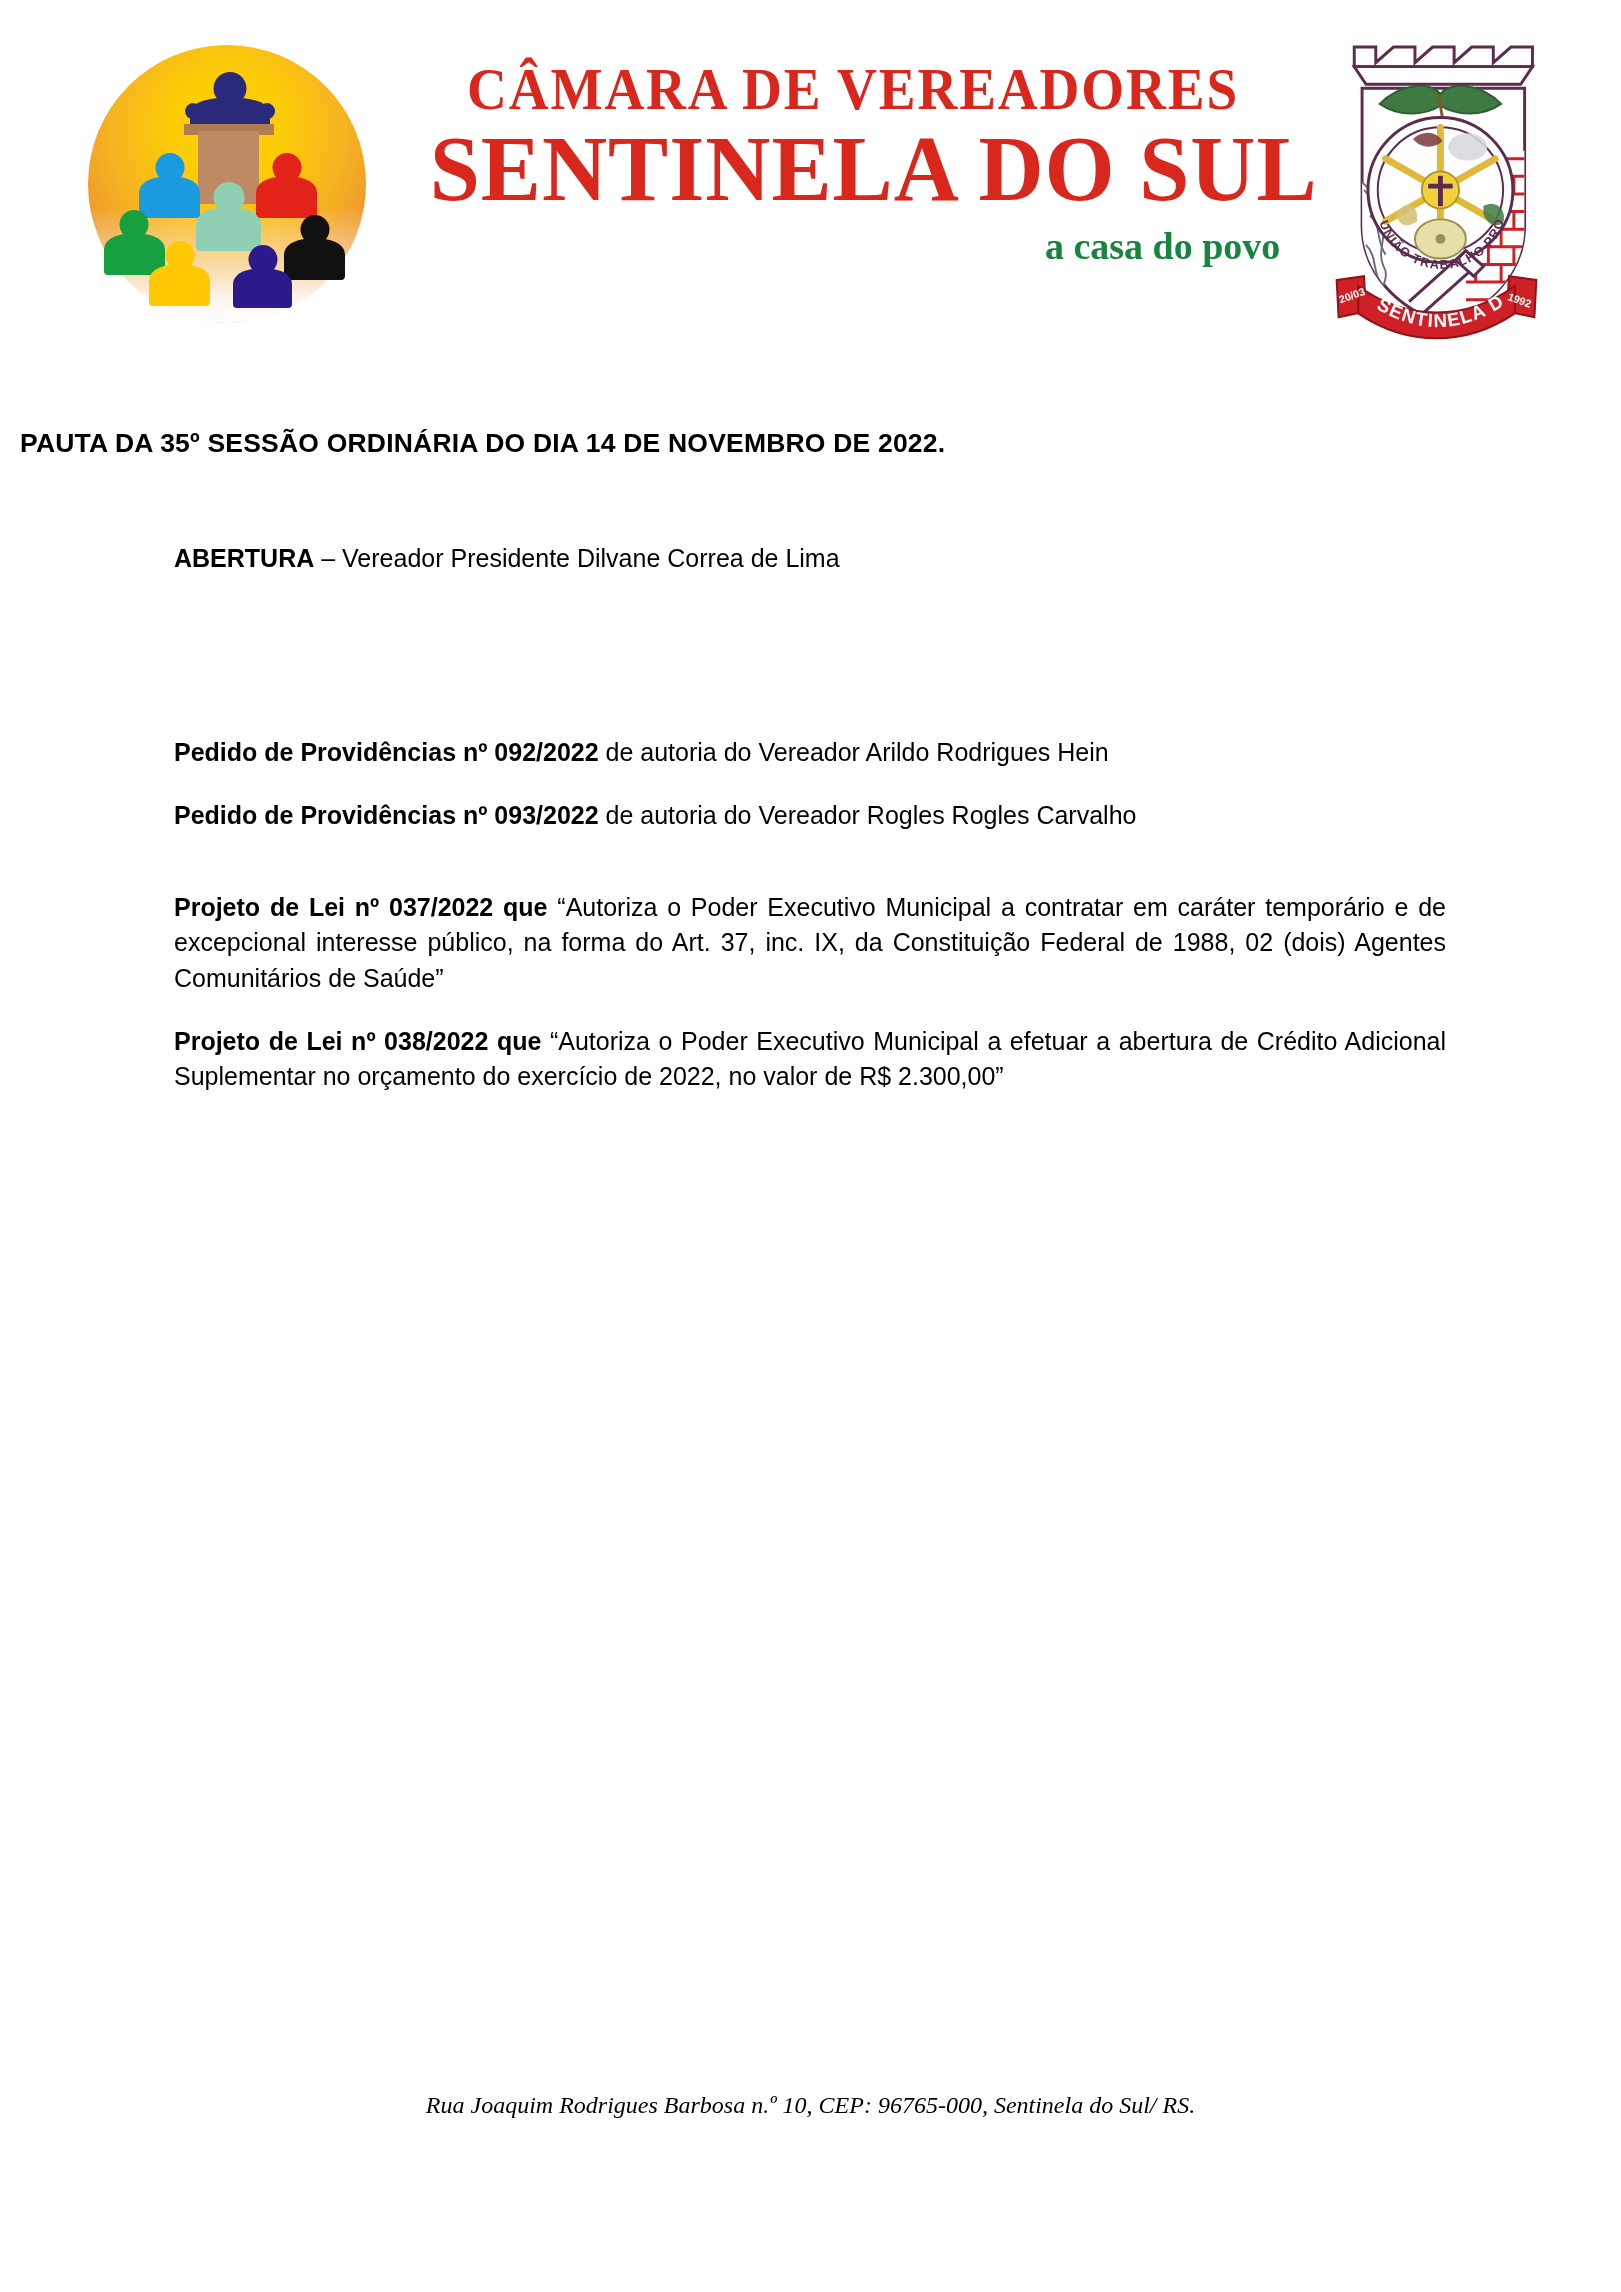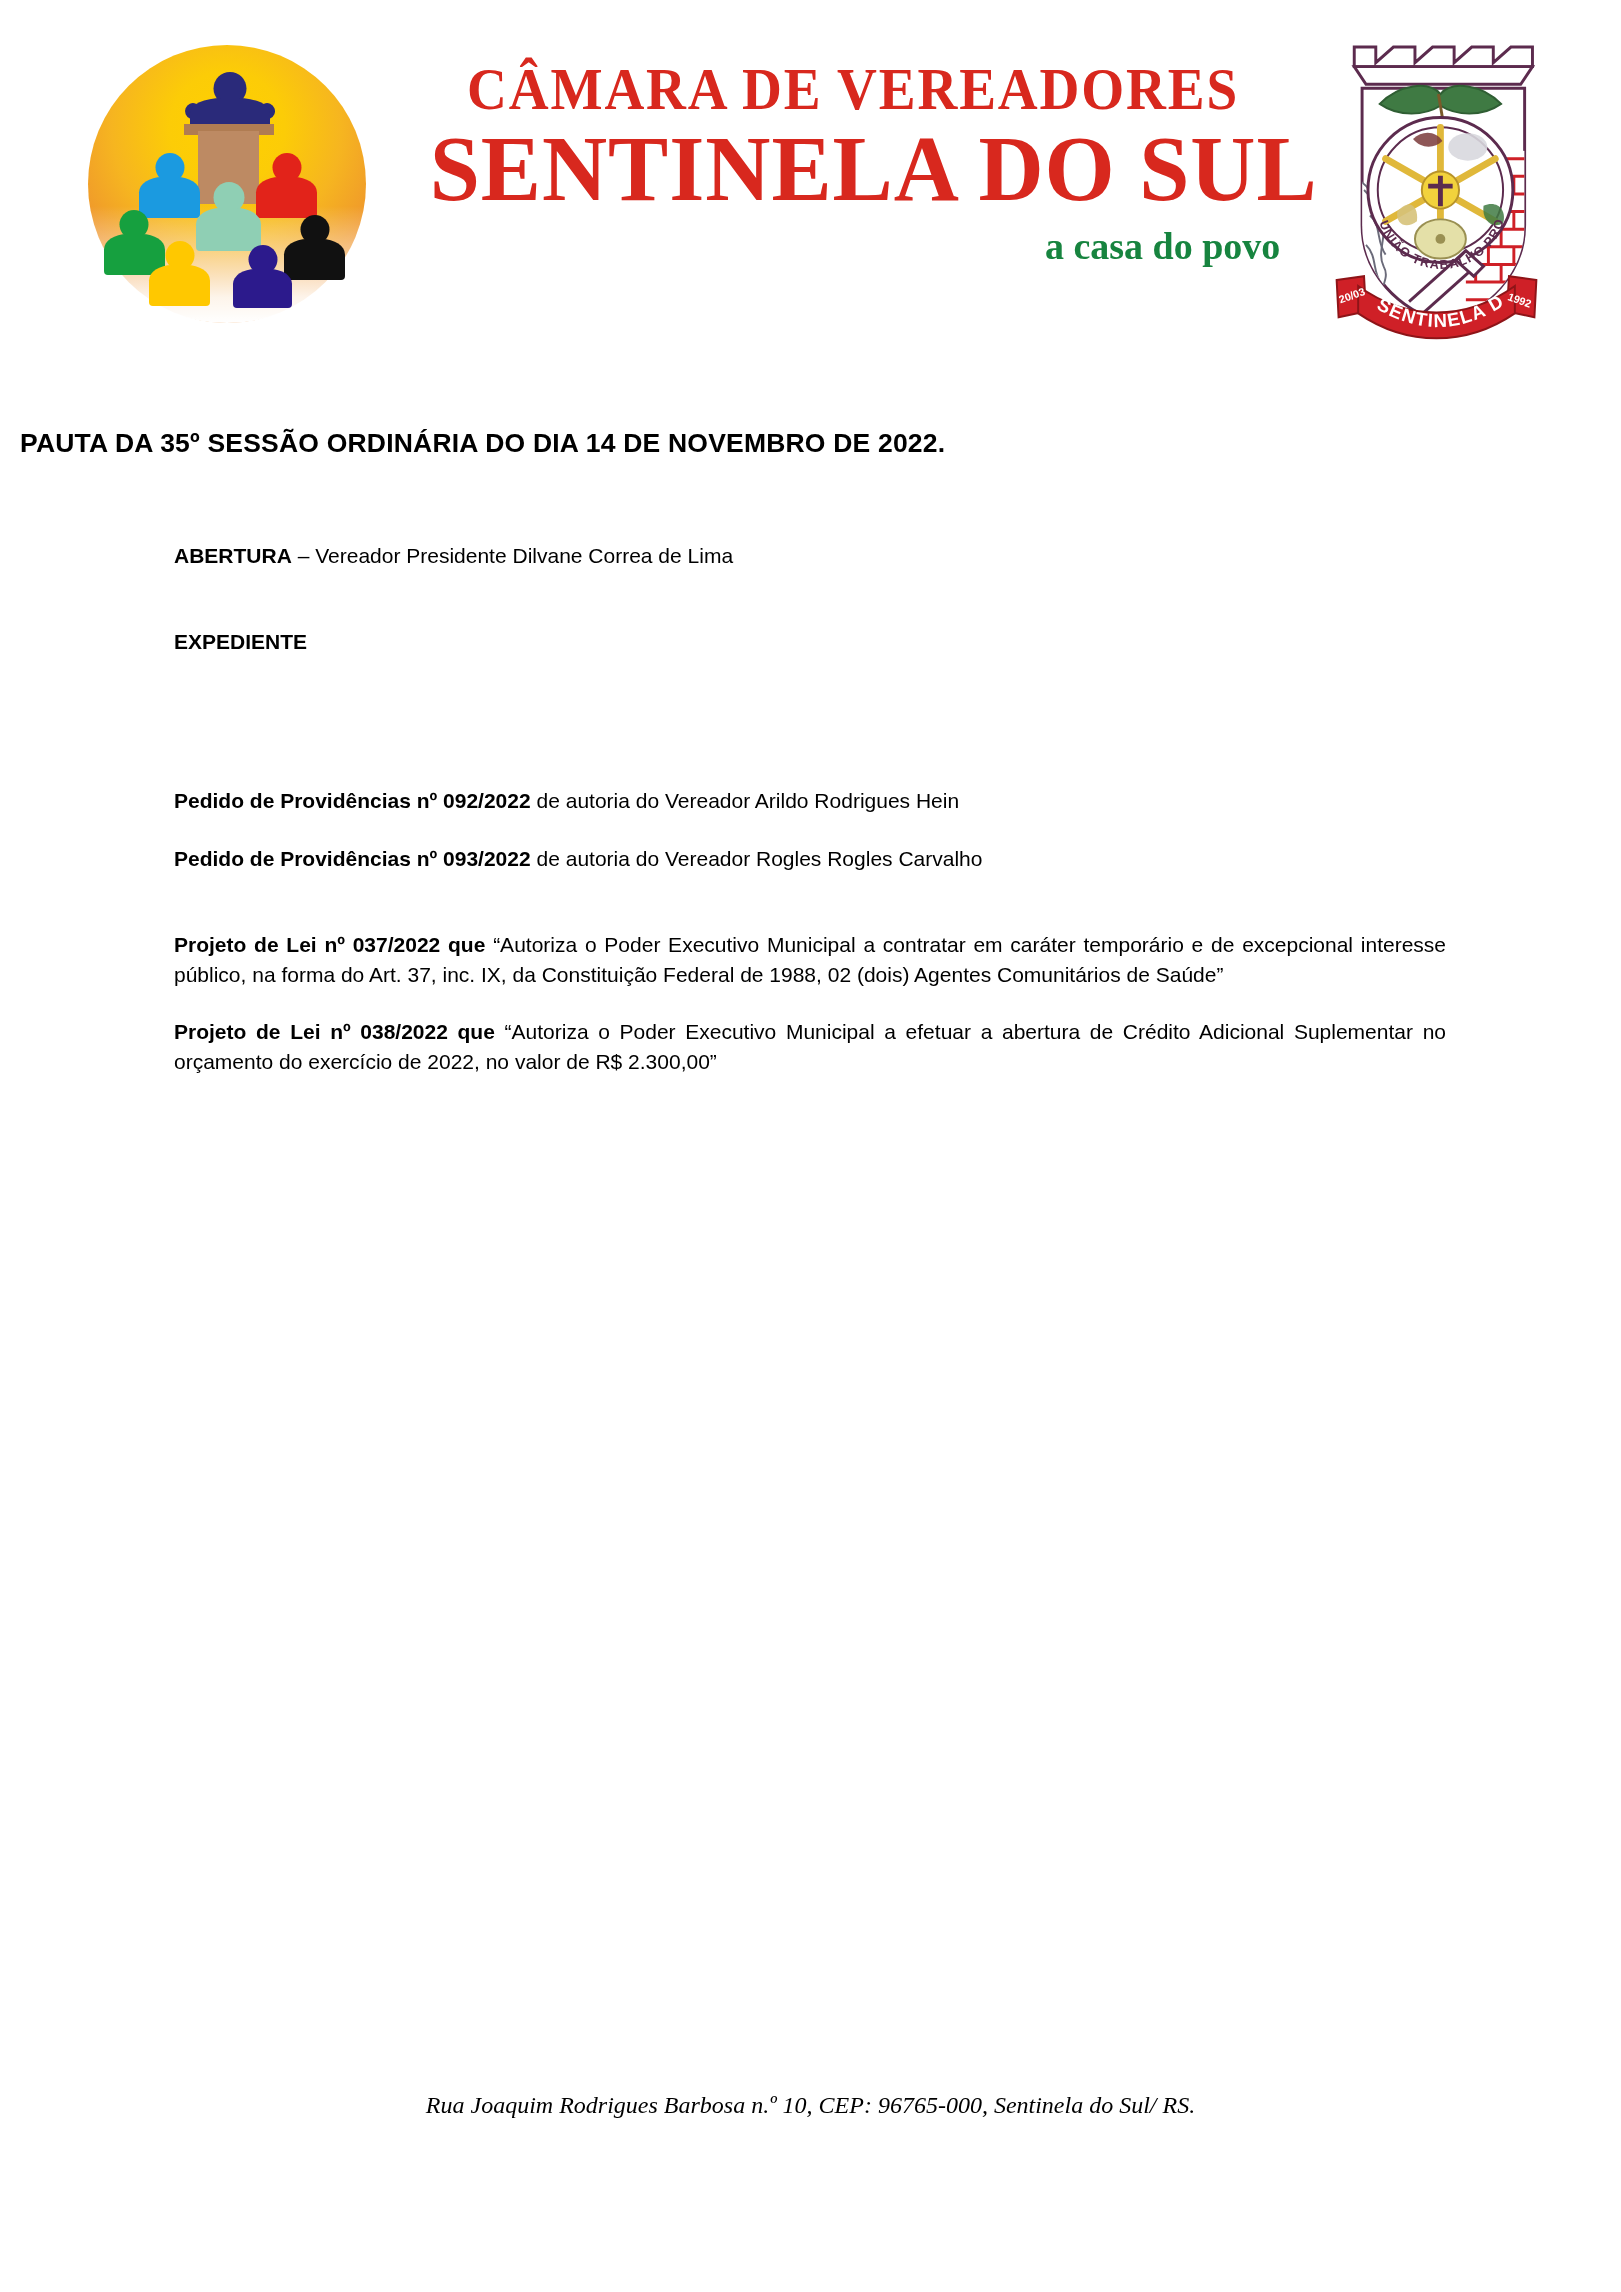--- a/index.html
+++ b/index.html
@@ -197,21 +197,21 @@
     margin-left: 20px;
   }
 
   .content {
     position: absolute;
     left: 174px;
     top: 541px;
     width: 1272px;
   }
   .para {
-    font-size: 21px;
+    font-size: 25px;
     line-height: 1.42;
     text-align: justify;
     margin: 0 0 27.4px 0;
   }
   .para b { font-weight: bold; }
   .gap-sm { height: 29px; }
   .gap-md { height: 51px; }
   .gap-lg { height: 82px; }
 
   
@@ -361,23 +361,20 @@
 <div class="page-title">PAUTA DA 35º SESSÃO ORDINÁRIA DO DIA 14 DE NOVEMBRO DE 2022.</div>
 
 <div class="content">
 
   <p class="para">
     <b>ABERTURA</b><span> – Vereador Presidente Dilvane Correa de Lima</span>
   </p>
 
   <div class="gap-sm"></div>
 
-  <p class="para">
-    <b>EXPEDIENTE</b>
-  </p>
 
   <div class="gap-md"></div>
 
 
   <div class="gap-md"></div>
 
   <p class="para">
     <b>Pedido de Providências nº 092/2022</b><span> de autoria do Vereador Arildo Rodrigues Hein</span>
   </p>
 

